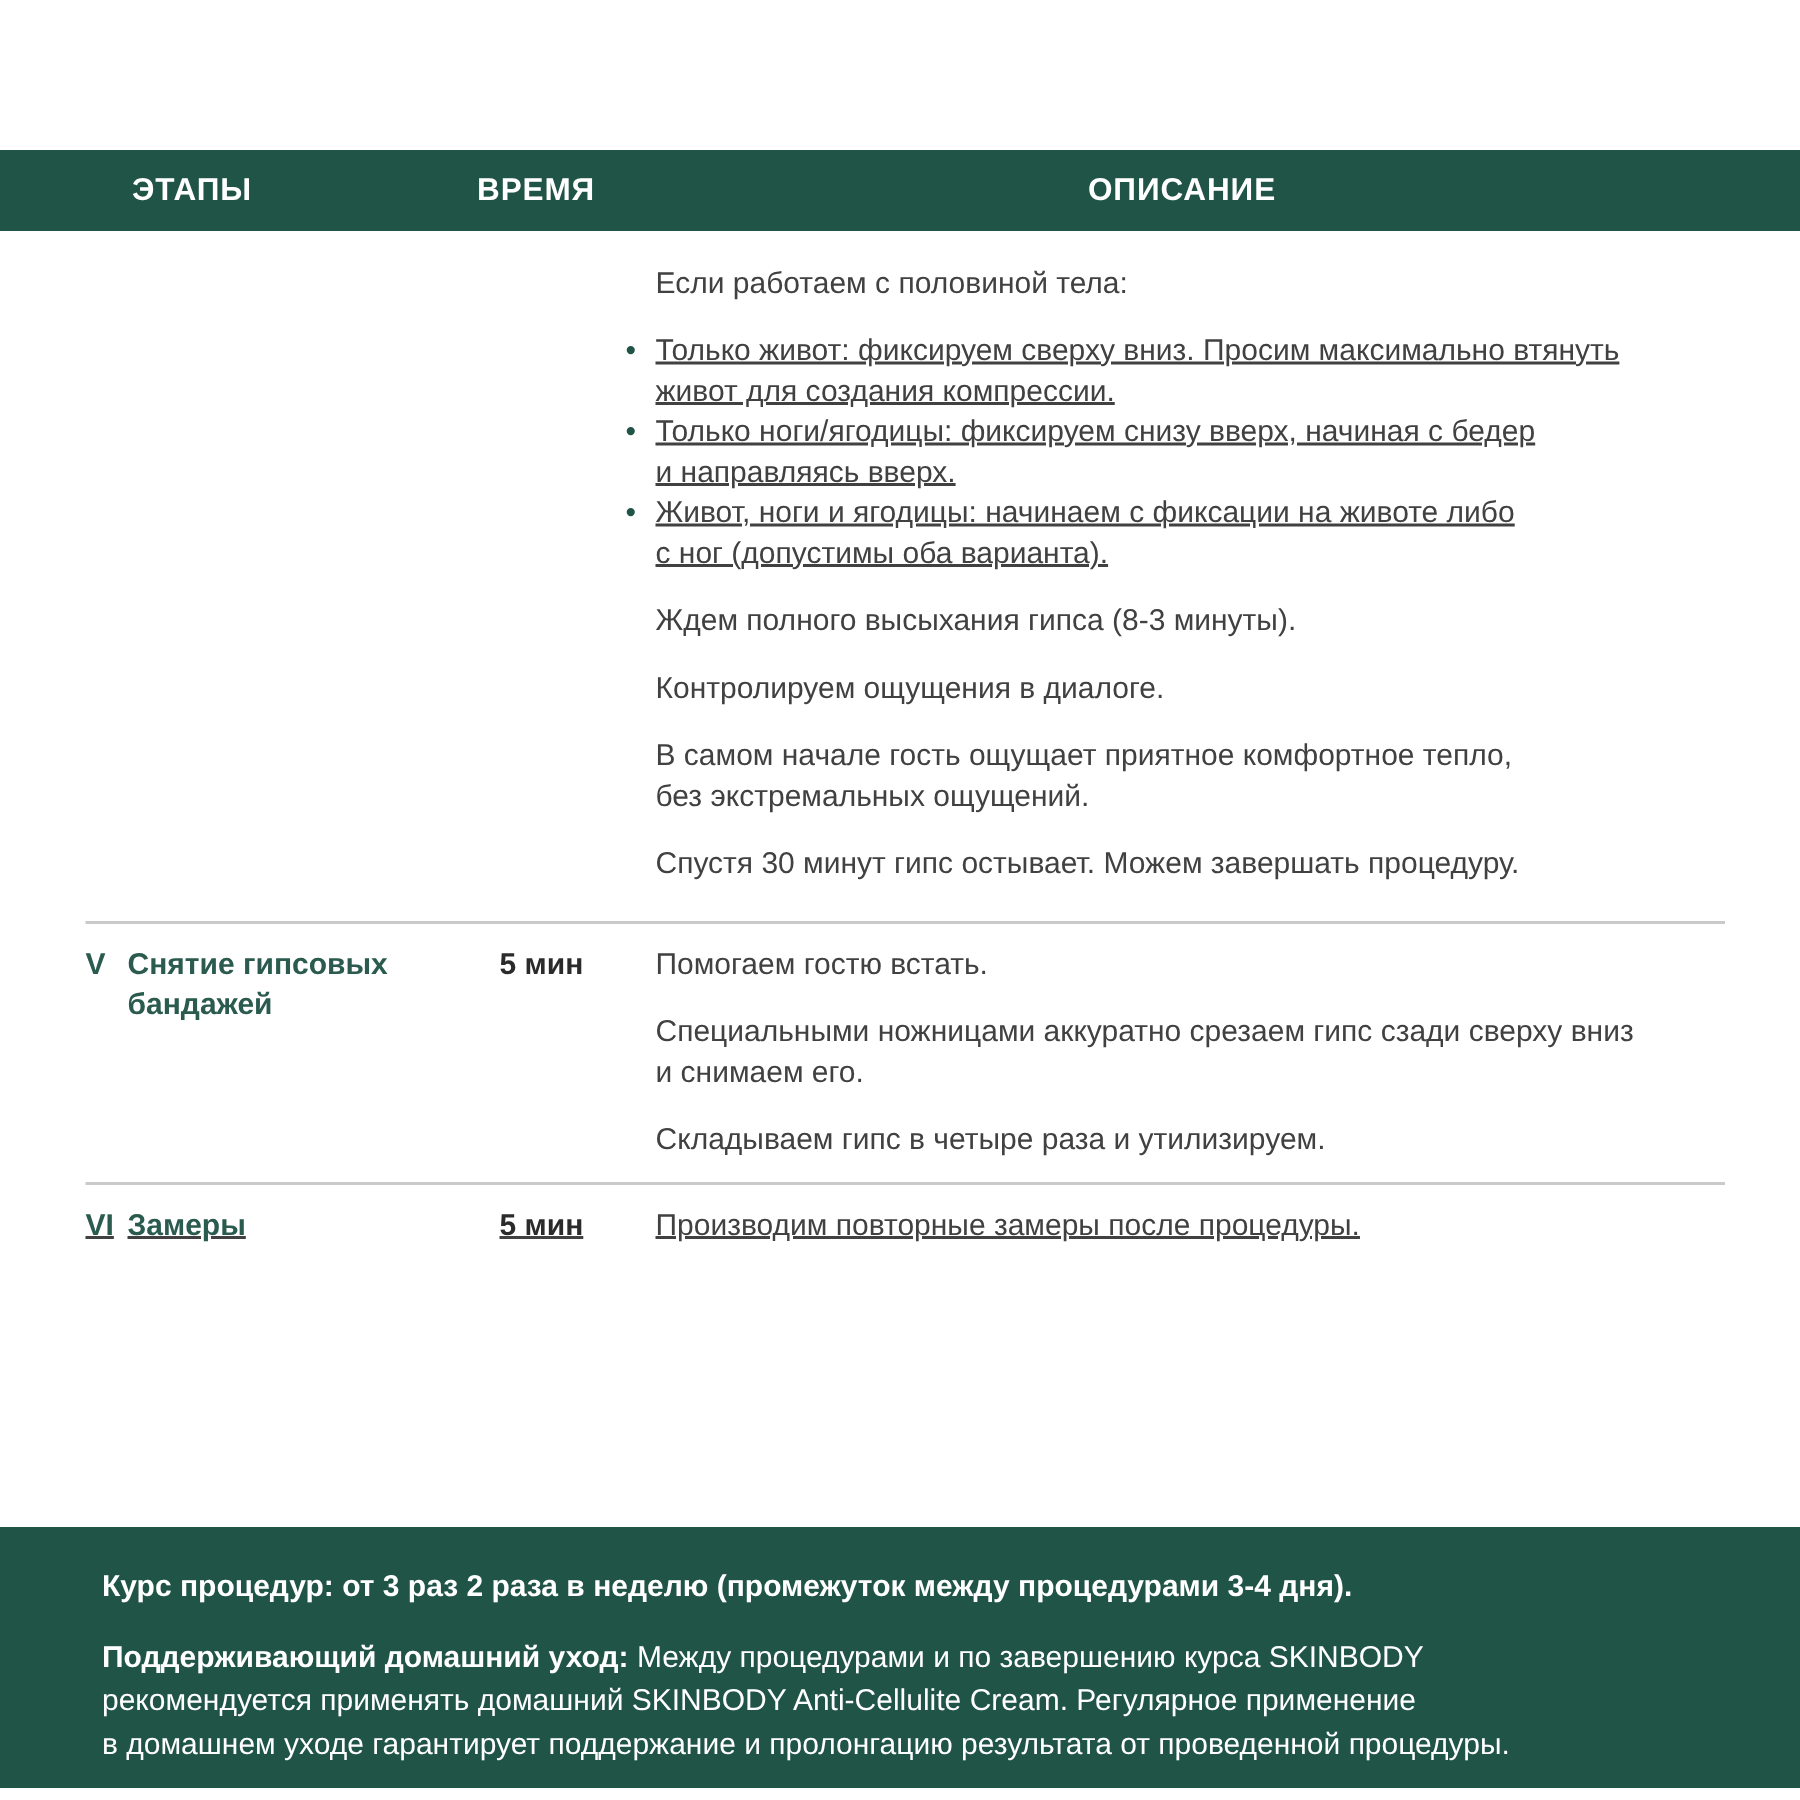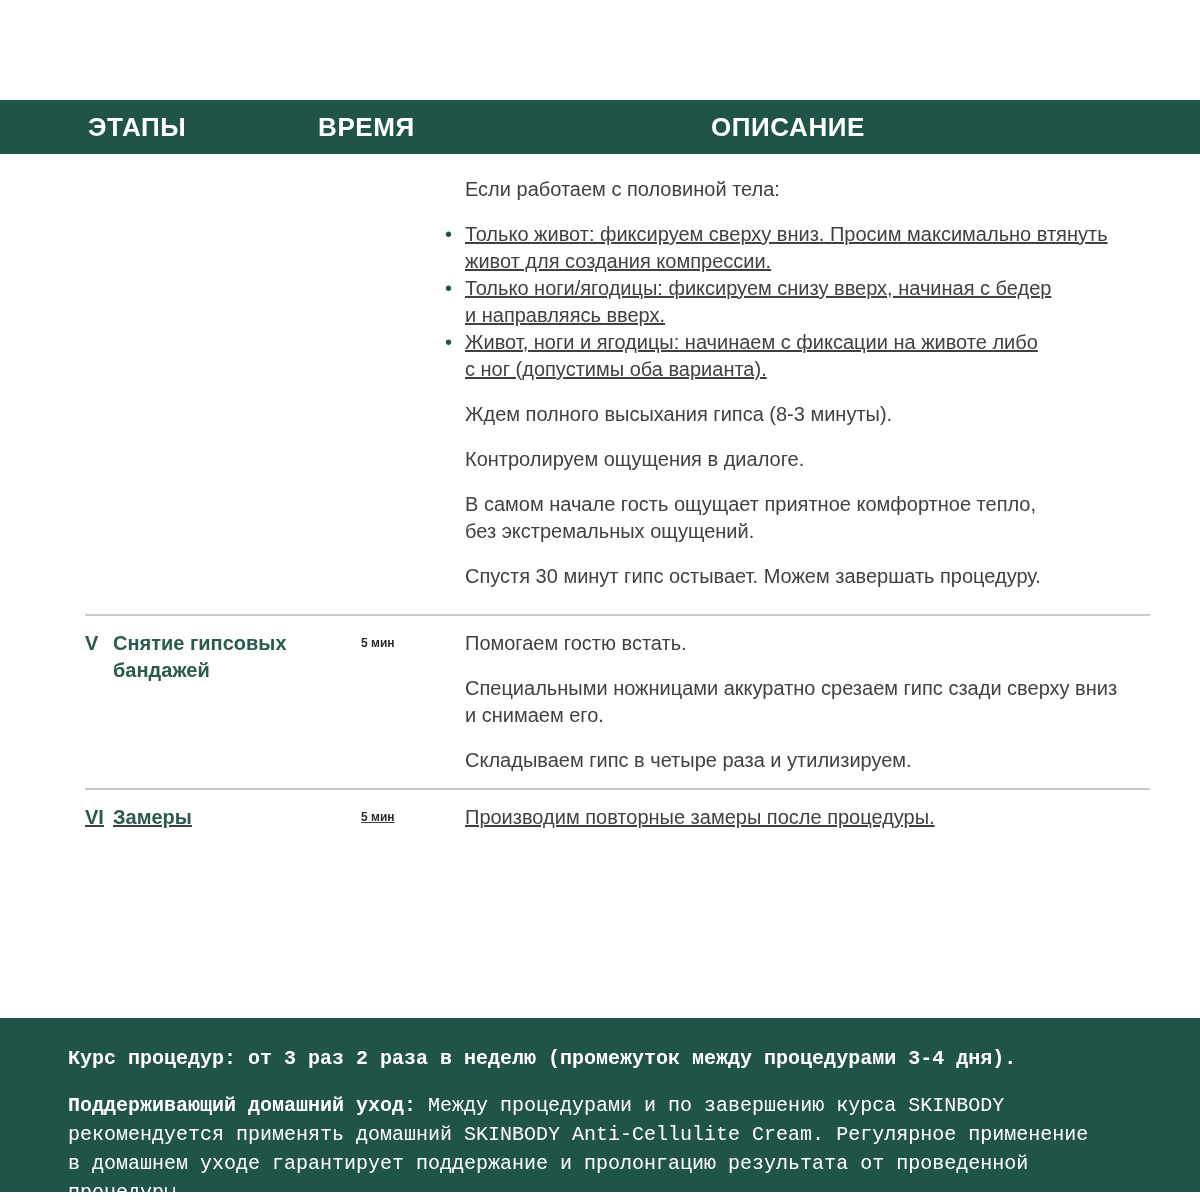--- a/index.html
+++ b/index.html
@@ -14,41 +14,41 @@
   }
 
   
   .header-bar {
     position: absolute; top: 100px; left: 0;
     width: 1200px; height: 54px;
     background: #205447;
   }
   .hdr {
     position: absolute; top: 50%; transform: translateY(-50%);
-    color: #ffffff; font-weight: bold; font-size: 26px;
+    color: #ffffff; font-weight: bold; font-size: 21px;
     letter-spacing: 0.6px; white-space: nowrap;
   }
   .hdr-stages { left: 88px; }
   .hdr-time   { left: 318px; }
   .hdr-desc   { left: 788px; transform: translate(-50%, -50%); }
 
   
-  .table { position: absolute; top: 154px; left: 0; width: 1200px; padding-left: 28px; }
+  .table { position: absolute; top: 154px; left: 0; width: 1200px; }
 
   .trow { display: flex; align-items: flex-start; }
   .c-stage {
     width: 333px; padding-left: 57px; flex: 0 0 333px;
     display: flex; align-items: flex-start;
     color: #2a5b4e; font-weight: bold; font-size: 20px; line-height: 27px;
   }
   .c-stage .numeral { width: 28px; flex: 0 0 28px; }
   .c-stage .stage-name { white-space: pre-line; }
   .c-time {
     width: 104px; flex: 0 0 104px;
-    color: #2b2b2b; font-weight: bold; font-size: 12px; line-height: 27px;
+    color: #2b2b2b; font-weight: bold; font-size: 20px; line-height: 27px;
     white-space: nowrap;
   }
   .c-desc { flex: 1 1 auto; padding-right: 55px; font-size: 20px; line-height: 27px; }
 
   .c-desc p { margin: 18px 0 0 0; white-space: pre-line; }
   .c-desc p:first-child { margin-top: 0; }
 
   ul.bullets { list-style: none; margin: 18px 0 0 0; padding: 0; text-decoration: underline; }
   ul.bullets li { position: relative; white-space: pre-line; }
   ul.bullets li::before {
@@ -62,21 +62,21 @@
   .row-vi   { padding-top: 14px; padding-bottom: 20px; text-decoration: underline; }
 
   .divider { height: 2px; background: #cacaca; margin: 0 50px 0 57px; }
 
   
   .footer {
     position: absolute; top: 1018px; left: 0;
     width: 1200px; height: 174px;
     background: #205447; color: #ffffff;
     padding: 26px 70px 0 68px;
-    font-size: 20px; line-height: 29px; font-family: Liberation Mono, monospace;
+    font-size: 20px; line-height: 29px;
   }
   .footer .course-line { font-weight: bold; margin: 0; }
   .footer .homecare { margin: 18px 0 0 0; }
   .footer .homecare .lead { font-weight: bold; }
   .footer .homecare .rest { white-space: pre-line; }
 </style>
 </head>
 <body>
 
 <div class="header-bar">

